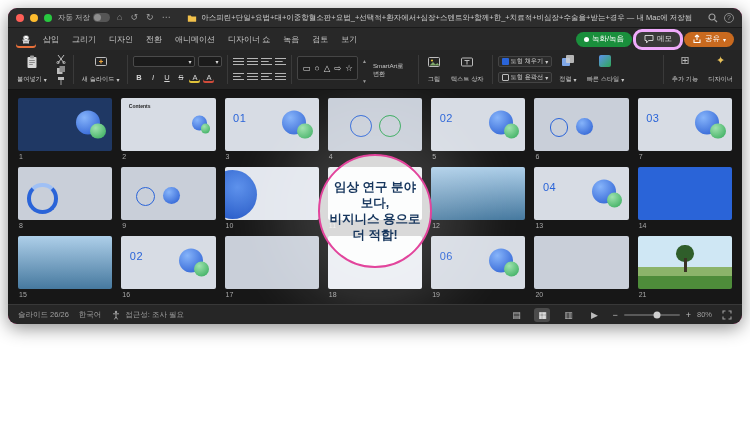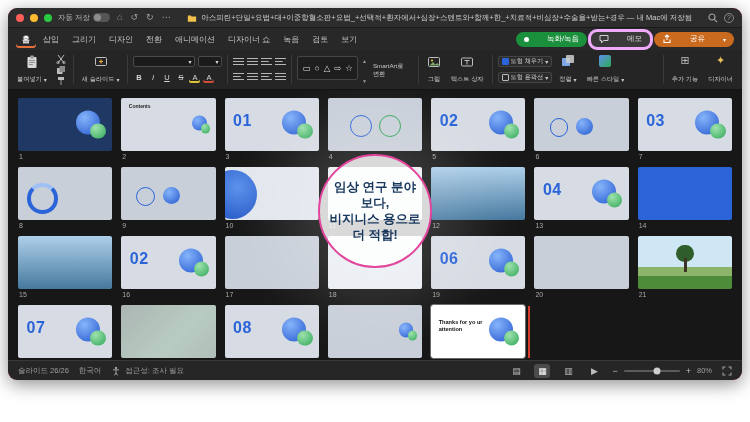--- a/index.html
+++ b/index.html
@@ -1,18 +1,18 @@
 <!DOCTYPE html>
 <html><head>
 <meta charset="utf-8">
 <style>
   *{margin:0;padding:0;box-sizing:border-box}
   html,body{width:750px;height:422px;background:#fff;overflow:hidden;
     font-family:"Liberation Sans","DejaVu Sans",sans-serif;position:relative}
-  .window{position:absolute;left:8px;top:8px;width:734px;height:372px;background:#ec4899;
+  .window{position:absolute;left:8px;top:8px;width:734px;height:316px;background:#ec4899;
     border-radius:9px;overflow:hidden;box-shadow:0 4px 18px rgba(0,0,0,.45);
     display:flex;flex-direction:column}
 
   
   .titlebar{height:20px;background:#2d2d2d;display:flex;align-items:center;gap:6px;
     padding:0 8px;flex:0 0 auto;border-bottom:1px solid #1a1a1a}
   .tl{width:8px;height:8px;border-radius:50%;flex:0 0 auto}
   .tl.red{background:#ff5f57}.tl.yellow{background:#febc2e}.tl.green{background:#28c840}
   .autosave{display:flex;align-items:center;gap:3px;color:#b5b5b5;font-size:7.5px;white-space:nowrap}
   .toggle{width:17px;height:9px;border-radius:5px;background:#555;position:relative;cursor:pointer}
@@ -22,21 +22,21 @@
     font-size:7.5px;white-space:nowrap;overflow:hidden;min-width:0}
   .wtitle .ttxt{overflow:hidden;text-overflow:ellipsis}
   .helpcircle{width:10px;height:10px;border:1px solid #8a8a8a;border-radius:50%;color:#9f9f9f;
     font-size:7px;display:flex;align-items:center;justify-content:center;cursor:pointer}
 
   
   .tabbar{height:22px;background:#282828;display:flex;align-items:center;padding:0 8px;gap:1px;flex:0 0 auto}
   .tab{color:#c6c6c6;font-size:8px;padding:4px 6px 3px;cursor:pointer;white-space:nowrap;border-radius:3px}
   .tab.active{color:#fff;font-weight:bold;box-shadow:inset 0 -2px 0 #e8703a}
   .tabspacer{flex:1}
-  .pill{display:flex;align-items:center;gap:18px;font-size:7.5px;border-radius:9px;
+  .pill{display:flex;align-items:center;gap:3px;font-size:7.5px;border-radius:9px;
     padding:2.5px 8px;cursor:pointer;white-space:nowrap;color:#fff}
   .pill.record{background:#1a8f3c}
   .pill.memo{background:#3a3a3a;border:3px solid #f0abfc;color:#ddd}
   .pill.share{background:#c96a1f}
   .dot{width:5px;height:5px;border-radius:50%;background:#fff}
   .chev{font-size:6px;color:inherit}
 
   
   .ribbon{height:40px;background:#252525;border-bottom:1px solid #141414;display:flex;
     align-items:stretch;gap:5px;padding:3px 6px;flex:0 0 auto;color:#c9c9c9;overflow:hidden}
@@ -91,21 +91,21 @@
   .cell.selected::after{content:"";position:absolute;right:-5px;top:1px;width:2px;height:52px;background:#d63f2e}
   .art{position:absolute;inset:0}
 
   .circles{position:absolute;right:6%;top:50%;transform:translateY(-50%);width:33%;aspect-ratio:1}
   .circles::before{content:"";position:absolute;left:0;top:4%;width:78%;aspect-ratio:1;border-radius:50%;
     background:radial-gradient(circle at 35% 30%,#86b4fa,#2458cf)}
   .circles::after{content:"";position:absolute;right:2%;bottom:4%;width:50%;aspect-ratio:1;border-radius:50%;
     background:radial-gradient(circle at 35% 30%,#9fe2ae,#2fa857)}
   .circles.small{width:20%;right:5%}
 
-  .bignum{position:absolute;left:9%;top:26%;font-size:16px;font-weight:bold;color:#2a64d8;letter-spacing:.5px}
+  .bignum{position:absolute;left:9%;top:26%;font-size:11px;font-weight:normal;color:#2a64d8;letter-spacing:.5px}
   .thumb-heading{position:absolute;left:8%;top:10%;font-size:5px;font-weight:bold;color:#1d1d1d;
     line-height:1.25;width:60%}
   .thumb-heading.th-thanks{top:26%;font-size:5.6px;width:52%;color:#111}
 
   .k-title{background:
     linear-gradient(#1f3864,#1f3864) 12% 36%/36% 7%,
     linear-gradient(#c2c9d4,#c2c9d4) 12% 52%/30% 4%,
     linear-gradient(#e0e5eb,#e0e5eb) 12% 66%/33% 3.5%,
     linear-gradient(#e0e5eb,#e0e5eb) 12% 76%/26% 3.5%,#fff}
   .k-contents{background:

